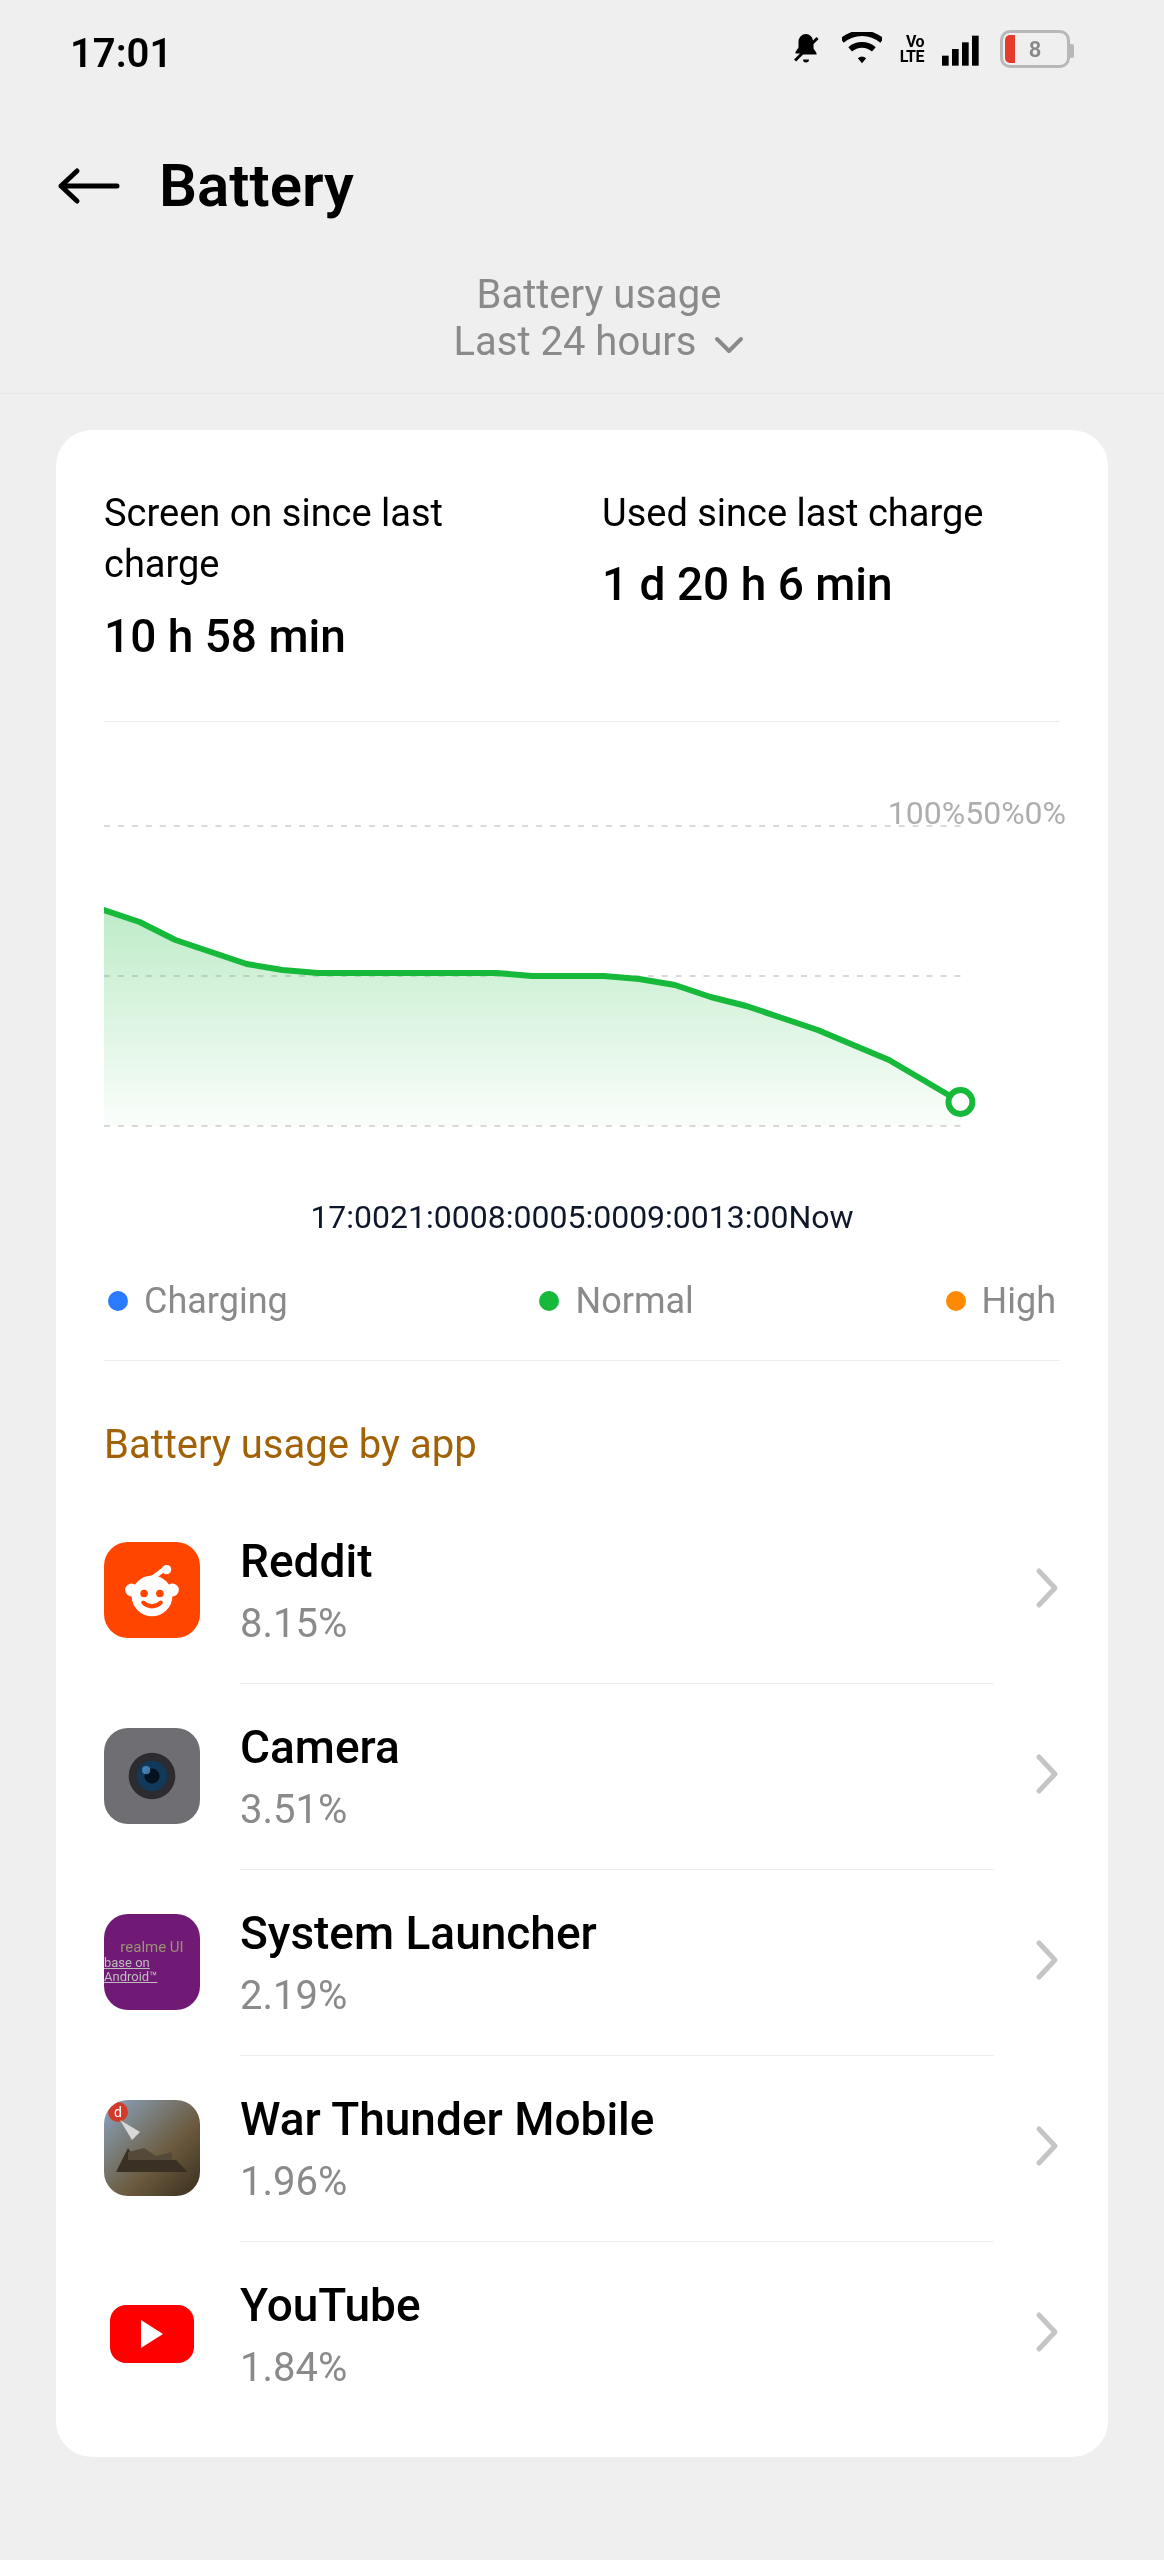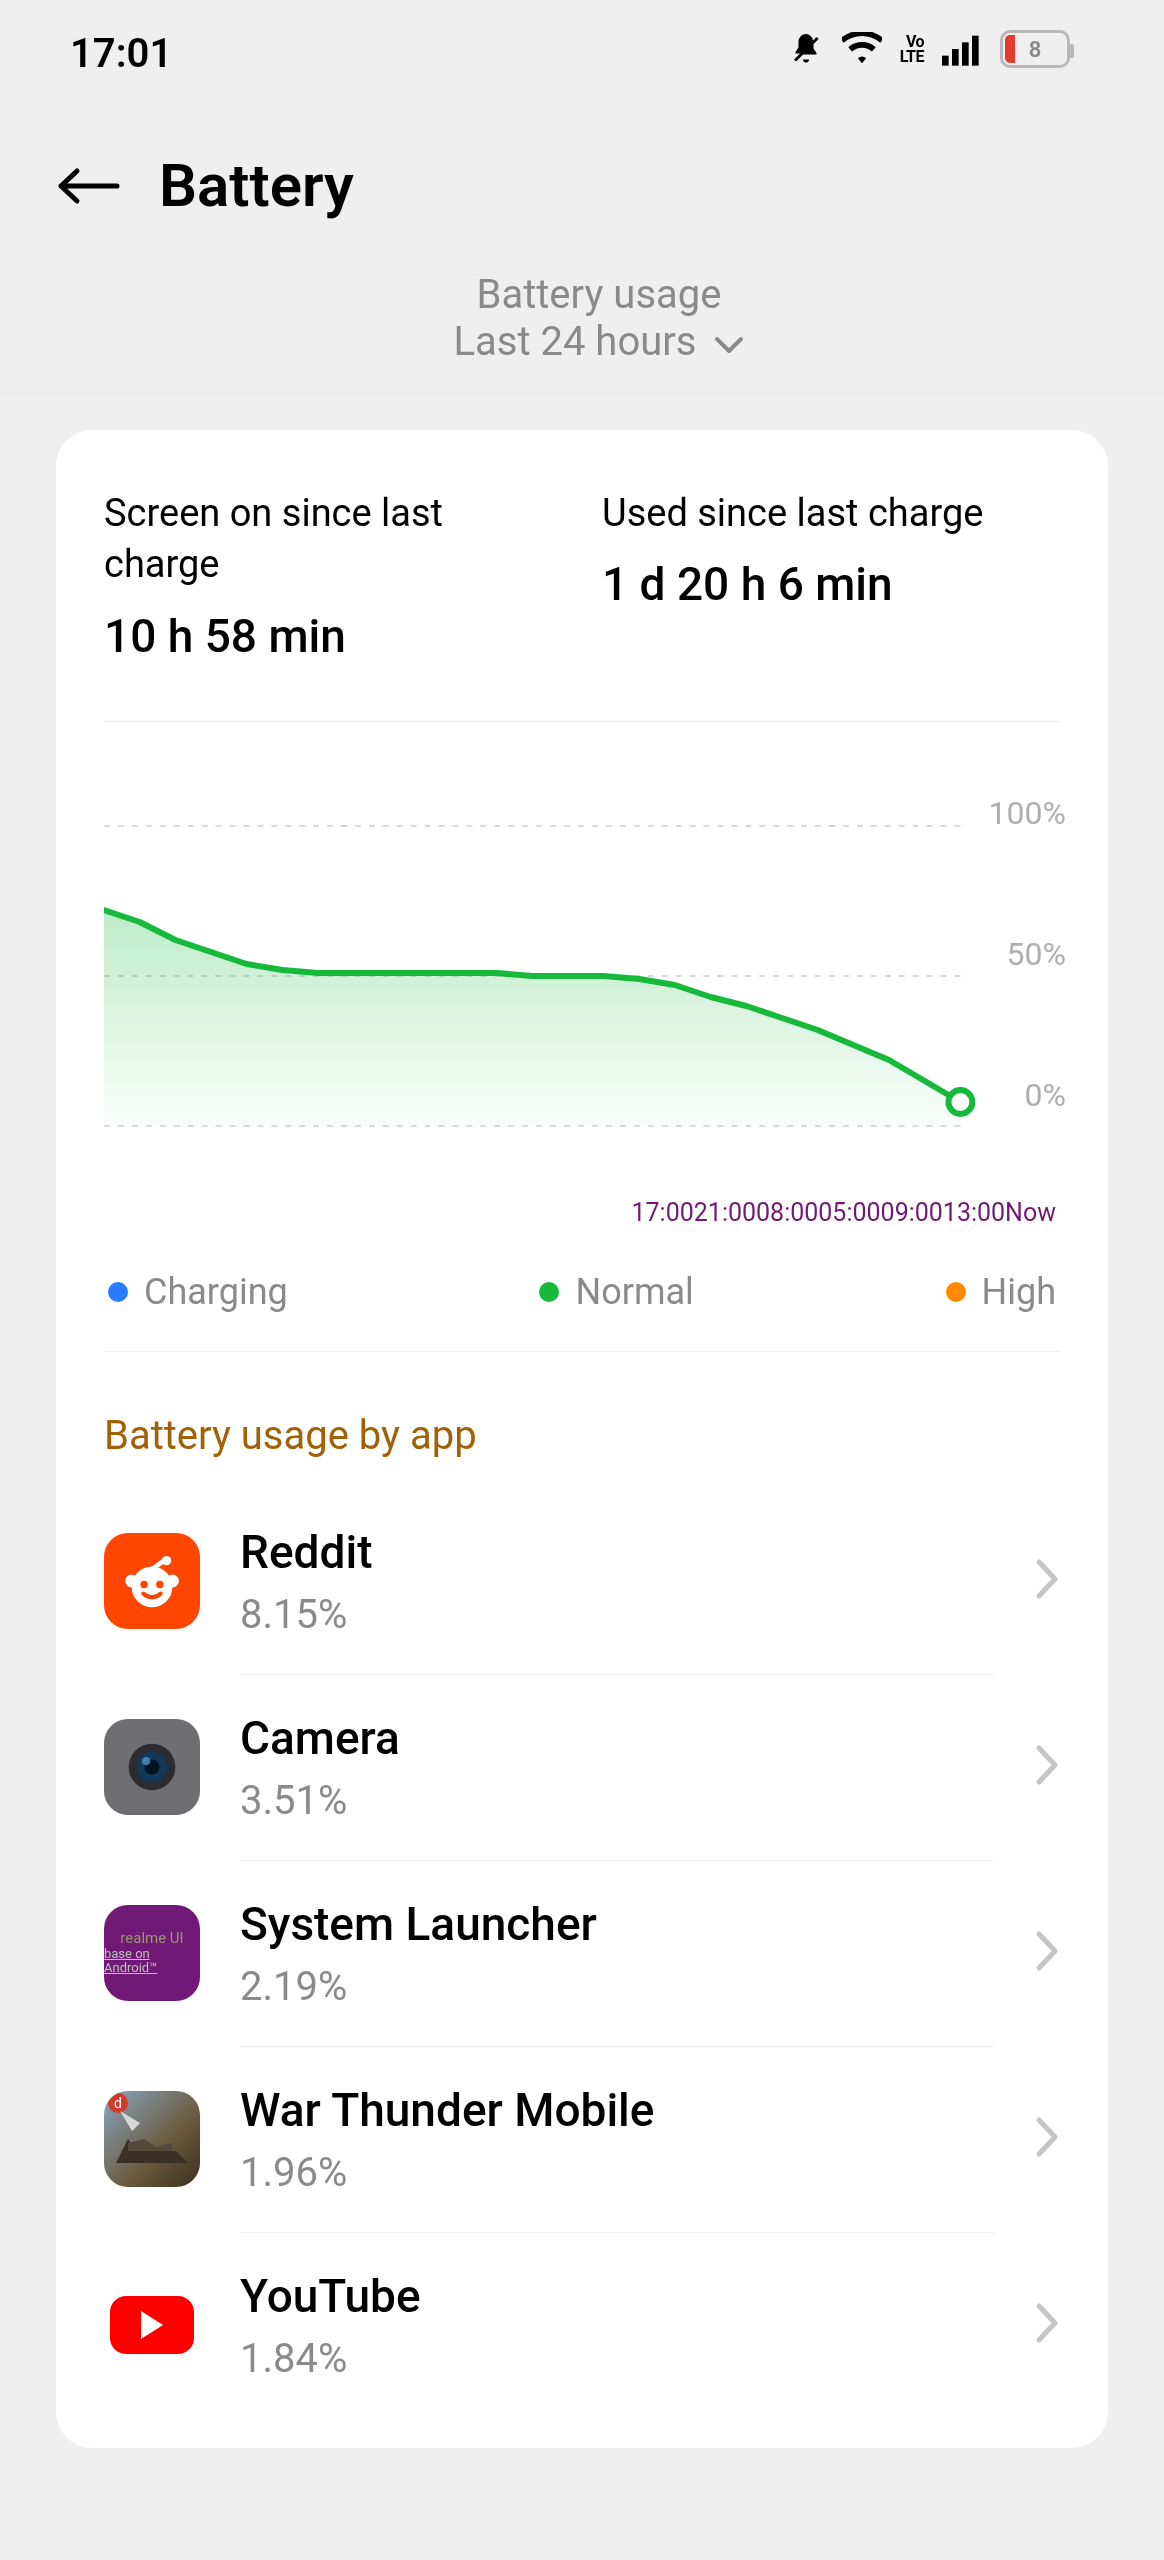--- a/index.html
+++ b/index.html
@@ -77,26 +77,26 @@
   .stat { flex:1; }
   .stat .lbl { color:#000000; font-size: 38px; line-height:1.35; margin-bottom: 18px; }
   .stat .val { font-size: 46px; font-weight: 500; }
 
   hr.thin { border:none; border-top:1px solid #eee; margin: 58px 0 0 0; }
 
   
   .chart-wrap { position: relative; margin-top: 4px; }
   .chart-svg { width: 100%; height: 460px; display:block; }
   .chart-xlabels {
-    display:flex; justify-content: flex-end;
-    color:#701a75; font-size: 25px; padding: 0 4px; margin-top: 12px;
+    display:flex; justify-content: center;
+    color:#0f172a; font-size: 32px; padding: 0 4px; margin-top: 12px;
   }
   .chart-ylabels {
     position:absolute; right:-6px; top:68px; height: 320px;
-    display:flex; flex-direction:column; justify-content:space-between;
+    display:flex; flex-direction:row; justify-content:space-between;
     color:#aeaeae; font-size:32px; text-align:right;
   }
 
   .legend {
     display:flex; justify-content:space-between; align-items:center;
     margin-top: 44px; padding: 0 4px 28px 4px;
     color:#8a8a8a; font-size: 36px;
   }
   .legend .item { display:flex; align-items:center; gap:16px; }
   .dot { width:20px; height:20px; border-radius:50%; }

